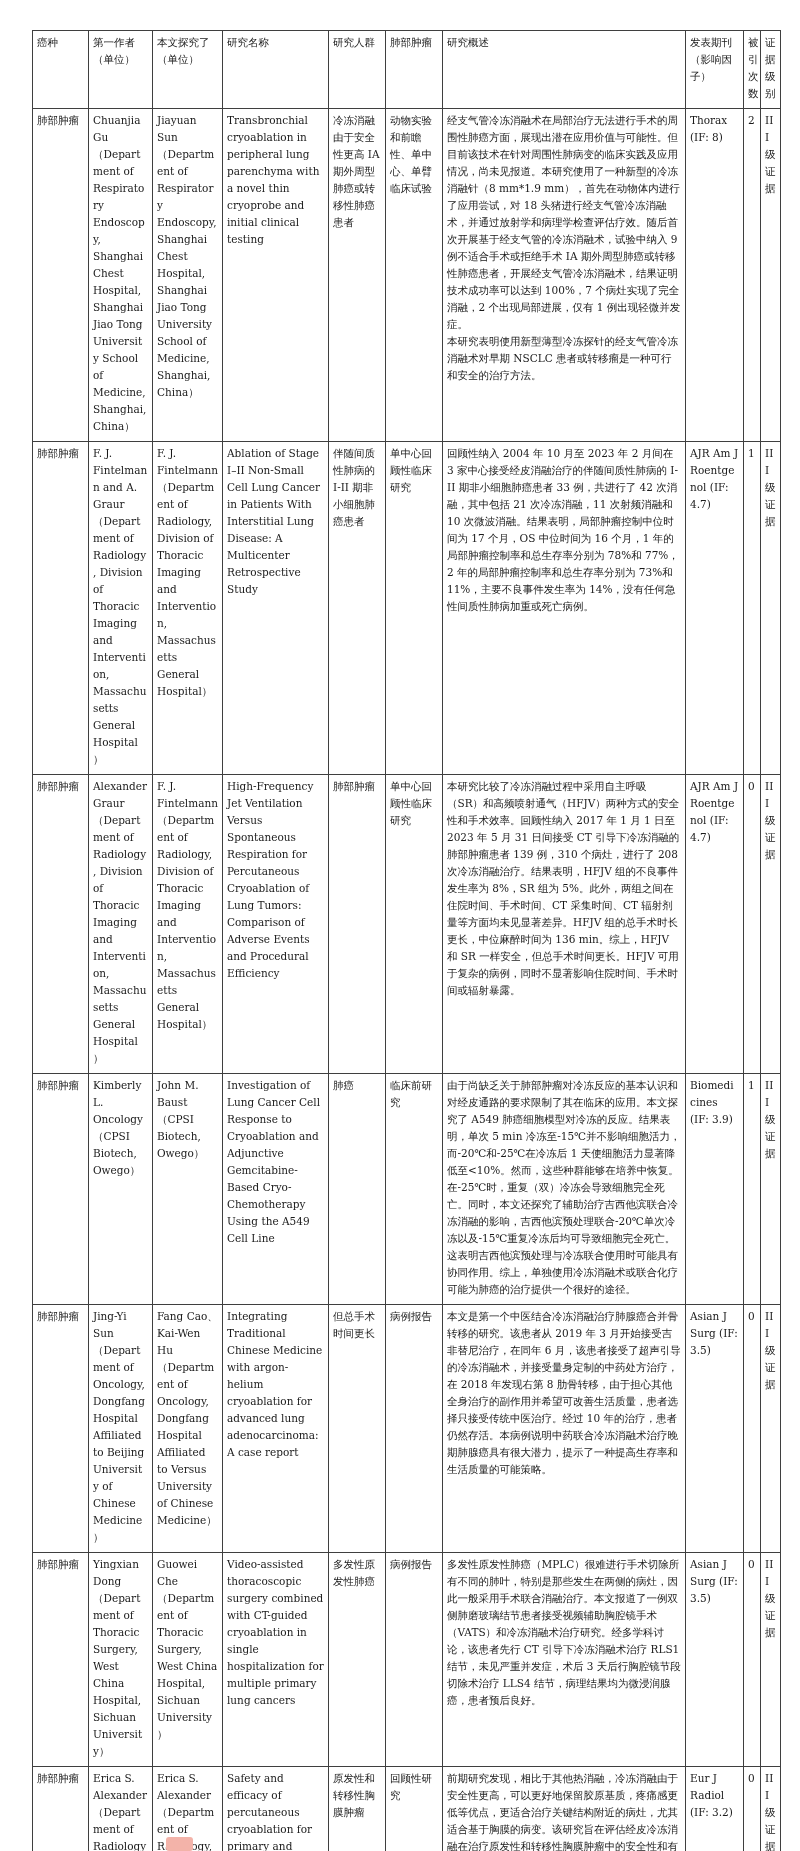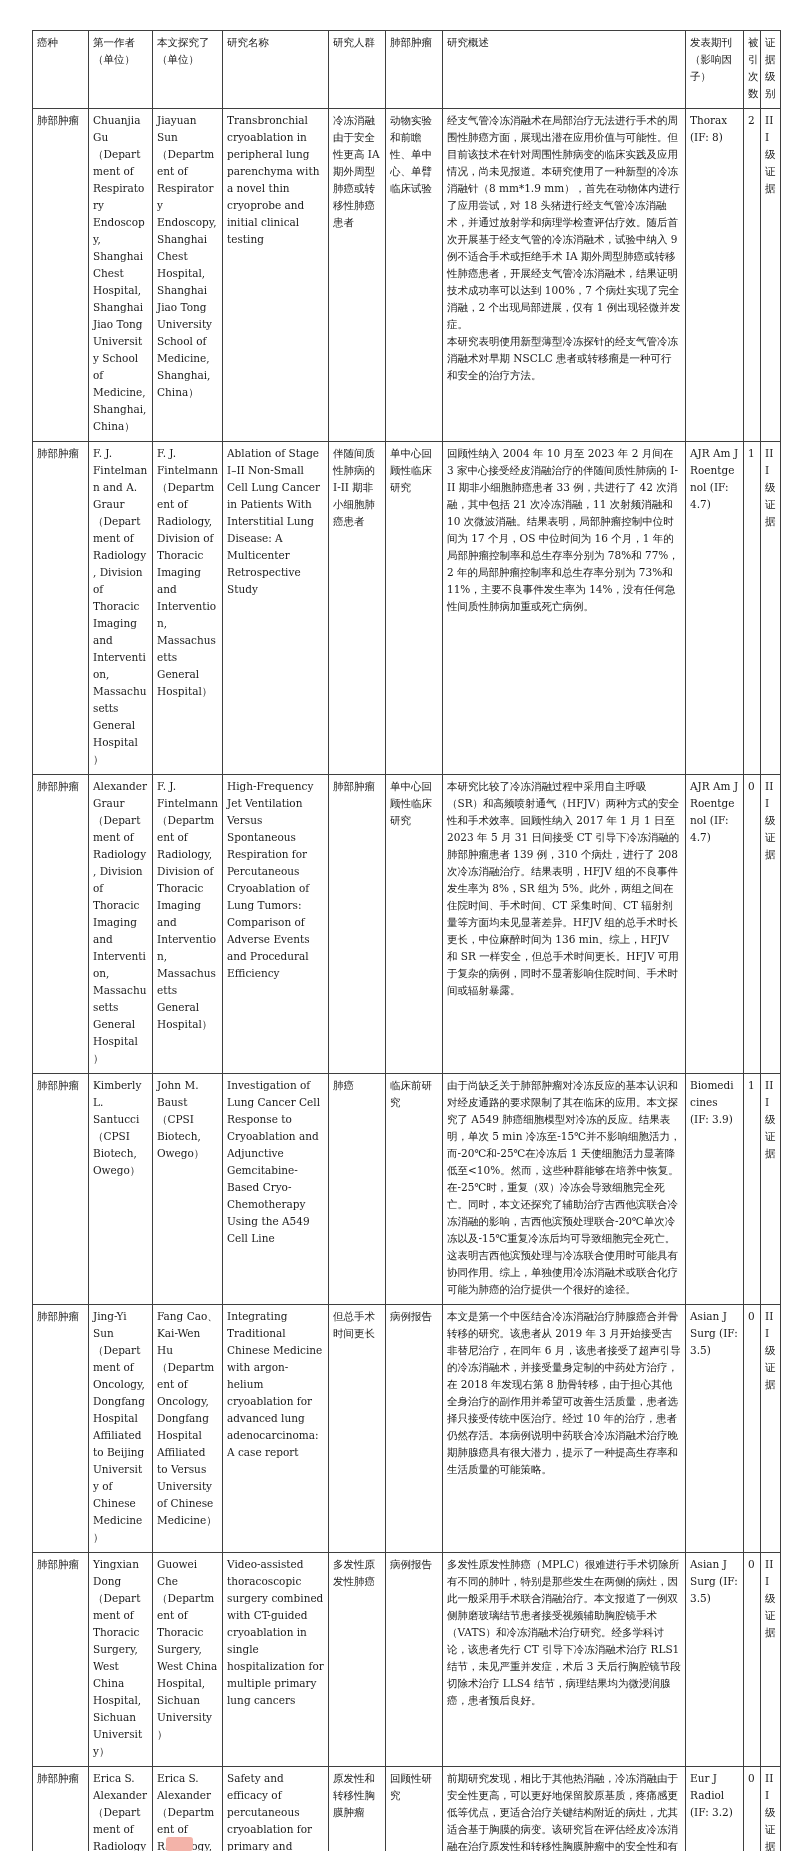--- a/index.html
+++ b/index.html
@@ -95,21 +95,21 @@
           <td class="col-study_title">High-Frequency Jet Ventilation Versus Spontaneous Respiration for Percutaneous Cryoablation of Lung Tumors: Comparison of Adverse Events and Procedural Efficiency</td>
           <td class="col-population">肺部肿瘤</td>
           <td class="col-study_type">单中心回顾性临床研究</td>
           <td class="col-summary">本研究比较了冷冻消融过程中采用自主呼吸（SR）和高频喷射通气（HFJV）两种方式的安全性和手术效率。回顾性纳入 2017 年 1 月 1 日至 2023 年 5 月 31 日间接受 CT 引导下冷冻消融的肺部肿瘤患者 139 例，310 个病灶，进行了 208 次冷冻消融治疗。结果表明，HFJV 组的不良事件发生率为 8%，SR 组为 5%。此外，两组之间在住院时间、手术时间、CT 采集时间、CT 辐射剂量等方面均未见显著差异。HFJV 组的总手术时长更长，中位麻醉时间为 136 min。综上，HFJV 和 SR 一样安全，但总手术时间更长。HFJV 可用于复杂的病例，同时不显著影响住院时间、手术时间或辐射暴露。</td>
           <td class="col-journal">AJR Am J Roentgenol (IF: 4.7)</td>
           <td class="col-citations">0</td>
           <td class="col-evidence">III级证据</td>
         </tr>
         <tr>
           <td class="col-cancer">肺部肿瘤</td>
-          <td class="col-first_author">Kimberly L. Santucci（CPSI Biotech, Owego）</td>
+          <td class="col-first_author">Kimberly L. Oncology（CPSI Biotech, Owego）</td>
           <td class="col-corresponding_author">John M. Baust（CPSI Biotech, Owego）</td>
           <td class="col-study_title">Investigation of Lung Cancer Cell Response to Cryoablation and Adjunctive Gemcitabine-Based Cryo-Chemotherapy Using the A549 Cell Line</td>
           <td class="col-population">肺癌</td>
           <td class="col-study_type">临床前研究</td>
           <td class="col-summary">由于尚缺乏关于肺部肿瘤对冷冻反应的基本认识和对经皮通路的要求限制了其在临床的应用。本文探究了 A549 肺癌细胞模型对冷冻的反应。结果表明，单次 5 min 冷冻至-15℃并不影响细胞活力，而-20℃和-25℃在冷冻后 1 天使细胞活力显著降低至&lt;10%。然而，这些种群能够在培养中恢复。在-25℃时，重复（双）冷冻会导致细胞完全死亡。同时，本文还探究了辅助治疗吉西他滨联合冷冻消融的影响，吉西他滨预处理联合-20℃单次冷冻以及-15℃重复冷冻后均可导致细胞完全死亡。这表明吉西他滨预处理与冷冻联合使用时可能具有协同作用。综上，单独使用冷冻消融术或联合化疗可能为肺癌的治疗提供一个很好的途径。</td>
           <td class="col-journal">Biomedicines (IF: 3.9)</td>
           <td class="col-citations">1</td>
           <td class="col-evidence">III级证据</td>
         </tr>
         <tr>

